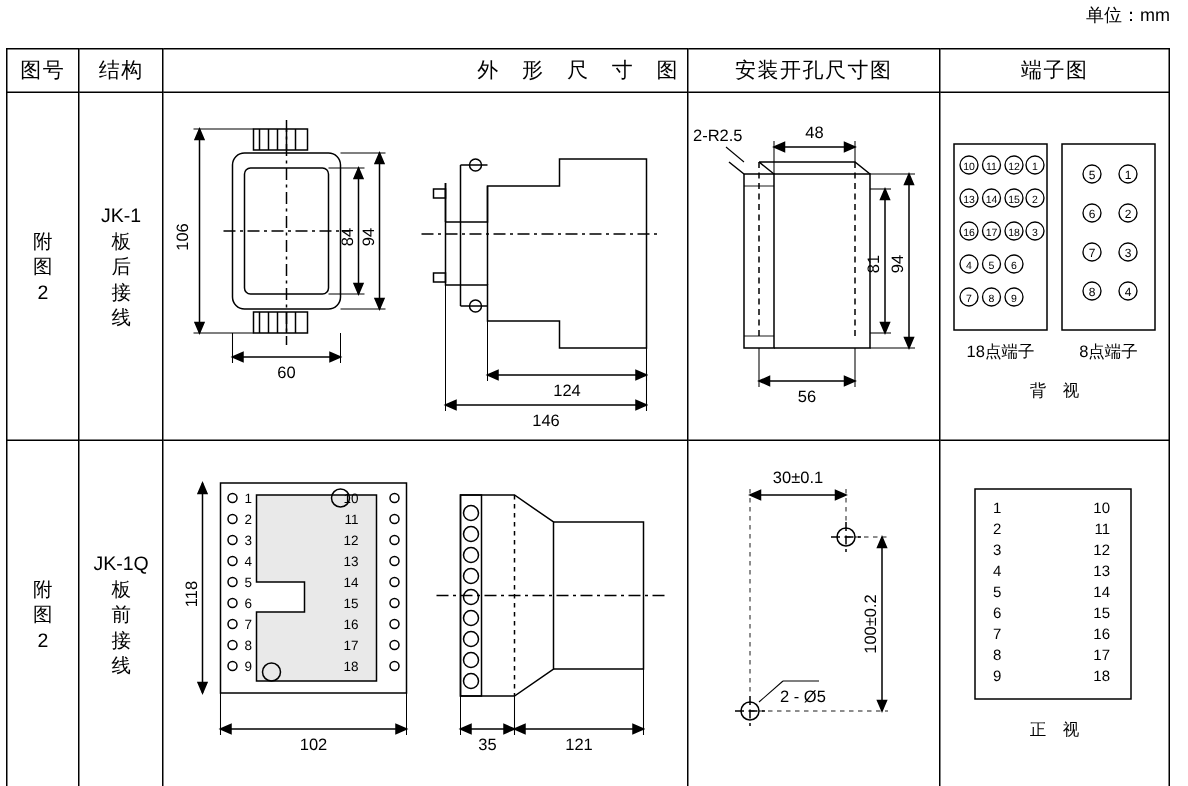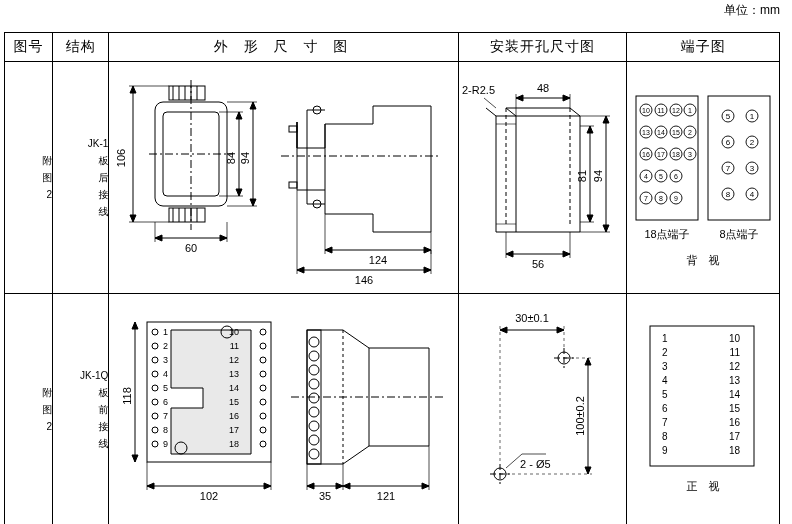--- a/index.html
+++ b/index.html
@@ -43,31 +43,30 @@
     vertical-align: middle;
     text-align: center;
     font-weight: normal;
     position: relative;
   }
   .hdr {
     height: 28px;
     font-size: 14px;
     letter-spacing: 1px;
   }
-  .hdr.wide { letter-spacing: 6px; }
+  .hdr.wide { letter-spacing: 6px; text-align: right; }
   .col-a { width: 48px; }
   .col-b { width: 56px; }
   .col-c { width: 348px; }
   .col-d { width: 168px; }
   .col-e { width: 152px; }
 
   .vtext {
-    font-size: 10px;
+    font-size: 13px;
     line-height: 17px;
-    text-align: right;
   }
   .vtext span { display: block; }
   svg { display: block; }
   .svgwrap {
     position: relative;
     width: 100%;
     height: 100%;
     text-decoration: underline;
   }
   .svgwrap svg {

